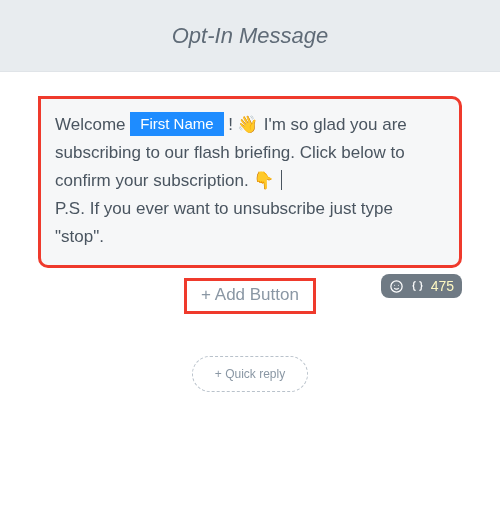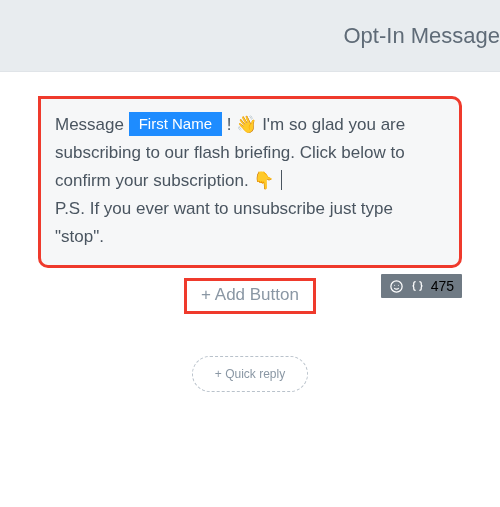--- a/index.html
+++ b/index.html
@@ -3,22 +3,23 @@
 <meta charset="utf-8">
 <style>
   * { box-sizing: border-box; margin: 0; padding: 0; }
   html, body { width: 500px; height: 507px; font-family: -apple-system, BlinkMacSystemFont, "Segoe UI", Helvetica, Arial, sans-serif; background: #fff; }
   .frame { width: 500px; height: 507px; display: flex; flex-direction: column; }
   .header {
     background: #e8ecef;
     height: 72px;
     display: flex;
     align-items: center;
-    justify-content: flex-end;
+    justify-content: center;
     border-bottom: 1px solid #e0e4e8;
+    font-style: italic;
   }
   .header-title {
     color: #5f6b77;
     font-size: 22px;
     font-weight: 400;
   }
   .body {
     flex: 1;
     background: #fff;
     padding: 24px 20px 20px 20px;
@@ -84,22 +85,22 @@
     cursor: pointer;
     user-select: none;
     position: relative;
     top: 0;
   }
   .counter-pill {
     position: absolute;
     right: 0;
     top: 4px;
     background: #6f7a84;
-    color: #000000;
-    border-radius: 1px;
+    color: #fef9c3;
+    border-radius: 8px;
     padding: 4px 8px;
     display: flex;
     align-items: center;
     gap: 6px;
     font-size: 14px;
   }
   .counter-pill .ico {
     display: inline-flex;
     align-items: center;
     justify-content: center;
@@ -129,21 +130,21 @@
 
   <div class="header">
     <div class="header-title">Opt-In Message</div>
   </div>
 
   <div class="body">
     <div class="card">
 
       <div class="msg-box">
         <span class="msg-content">
-          <span>Message </span>
+          <span>Welcome </span>
           <span class="chip">First Name</span>
           <span>! </span>
           <span class="emoji-wave">👋</span>
           <span> I'm so glad you are subscribing to our flash briefing. Click below to confirm your subscription. </span>
           <span class="emoji-down">👇</span>
           <span class="cursor"></span>
           <br>
           <span>P.S. If you ever want to unsubscribe just type "stop".</span>
         </span>
       </div>

